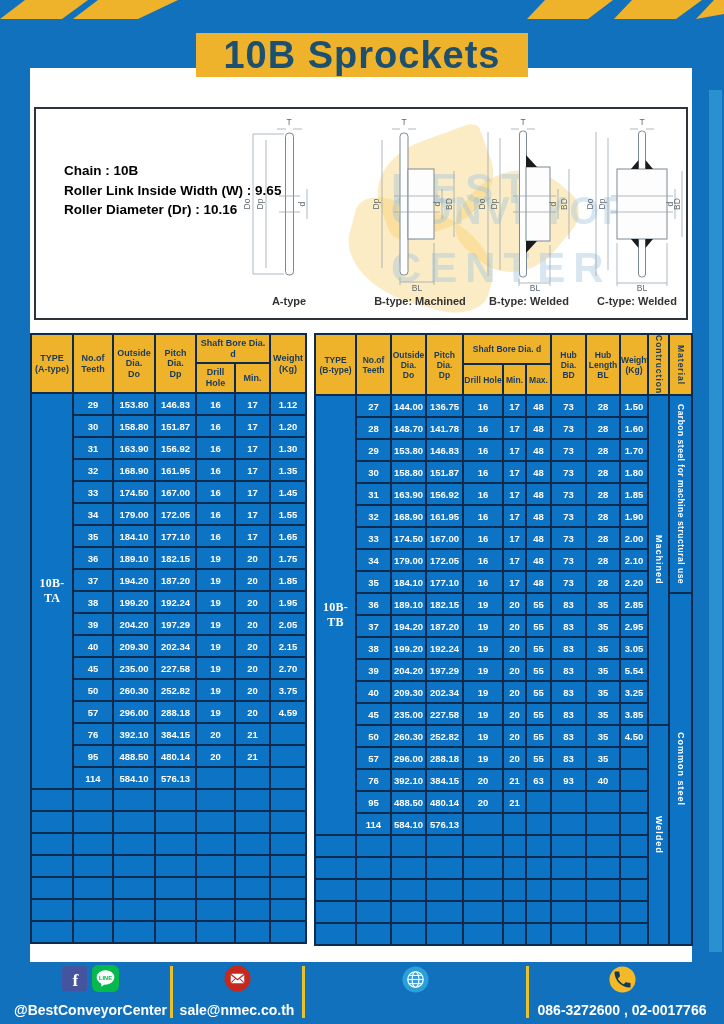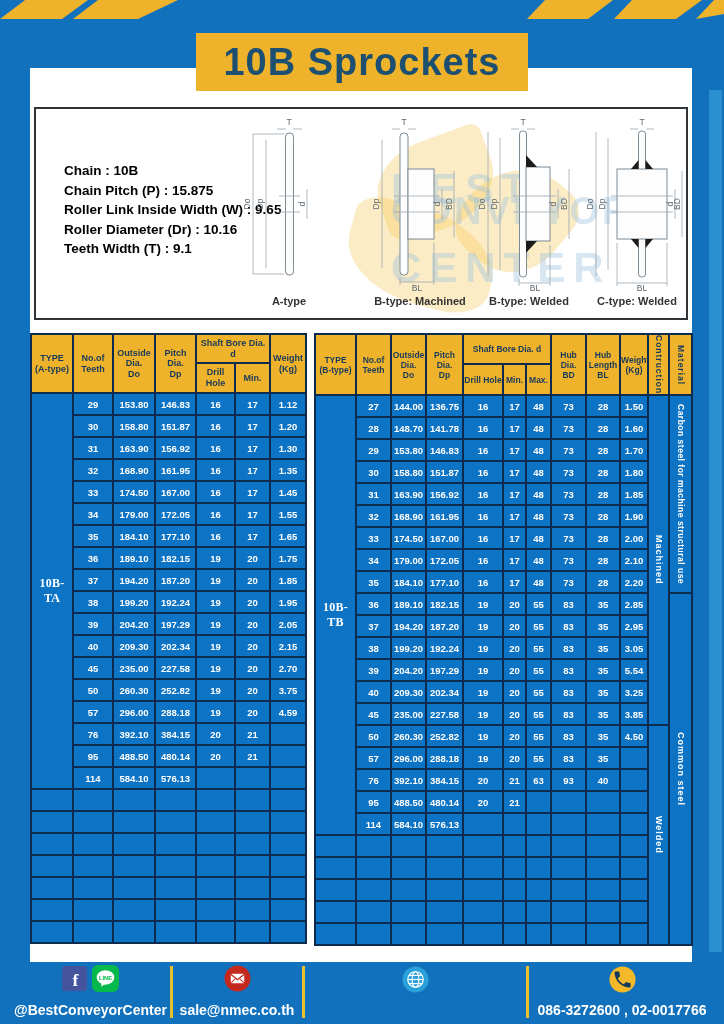--- a/index.html
+++ b/index.html
@@ -4,21 +4,21 @@
 <style>
   html,body{margin:0;padding:0;}
   body{font-family:"Liberation Sans",sans-serif;background:#0d5c9e;}
   #page{position:relative;width:724px;height:1024px;background:#1171bd;overflow:hidden;margin:0 auto;}
   
   #topstripes{position:absolute;left:0;top:0;width:724px;height:20px;}
   
   #sheet{position:absolute;left:30px;top:68px;width:662px;height:894px;background:#ffffff;}
   #edge-light{position:absolute;right:2px;top:90px;width:13px;height:862px;background:#2f9ad3;opacity:.8;}
   
-  #banner{position:absolute;left:196px;top:33px;width:332px;height:58px;background:#eeb32b;display:flex;align-items:center;justify-content:center;z-index:5;}
+  #banner{position:absolute;left:196px;top:33px;width:332px;height:44px;background:#eeb32b;display:flex;align-items:center;justify-content:center;z-index:5;}
   #banner .t{font-size:38px;font-weight:bold;color:#1d4f70;letter-spacing:1px;}
   
   #specbox{position:absolute;left:34px;top:107px;width:650px;height:209px;background:#fff;border:2px solid #2e3438;overflow:hidden;z-index:2;}
   .wm-blob{position:absolute;background:#f5c54f;opacity:.33;border-radius:50% 10% 55% 20%;}
   .wm-text{position:absolute;font-weight:bold;color:#9dc2dc;opacity:.4;letter-spacing:8px;font-size:42px;line-height:1;white-space:nowrap;}
   #speclines{position:absolute;left:28px;top:52px;z-index:3;}
   #speclines .line{font-size:13.5px;font-weight:bold;color:#000000;line-height:19.5px;white-space:pre;}
   .diag{position:absolute;top:8px;width:100px;height:175px;z-index:3;}
   .diag-caption{position:absolute;top:186px;width:100px;text-align:center;font-size:11px;font-weight:bold;color:#333;z-index:3;}
   .diag text{font-size:8.5px;fill:#5b6870;font-family:"Liberation Sans",sans-serif;}
@@ -71,24 +71,22 @@
   <div id="specbox">
     <div class="wm-blob" style="left:340px;top:30px;width:120px;height:90px;transform:rotate(-20deg);"></div>
     <div class="wm-blob" style="left:310px;top:100px;width:150px;height:95px;transform:rotate(15deg);border-radius:20% 60% 30% 55%;"></div>
     <div class="wm-blob" style="left:430px;top:55px;width:100px;height:110px;transform:rotate(40deg);border-radius:60% 25% 50% 30%;"></div>
     <div class="wm-text" style="left:355px;top:28px;margin-top:31px;">BEST</div>
     <div class="wm-text" style="left:355px;top:83px;font-size:38px;letter-spacing:3px;">CONVEYOR</div>
     <div class="wm-text" style="left:355px;top:138px;">CENTER</div>
 
     <div id="speclines">
       <div class="line">Chain : 10B</div>
-      <div class="line">Chain Pitch (P) : 15.875</div>
       <div class="line">Roller Link Inside Width (W) : 9.65</div>
       <div class="line">Roller Diameter (Dr) : 10.16</div>
-      <div class="line">Teeth Width (T) : 9.1</div>
     </div>
 
     <svg class="diag" style="left:203px;" viewBox="0 0 100 175">
       <text x="50" y="8" text-anchor="middle">T</text>
       <line class="dim" x1="38" y1="12" x2="47" y2="12"></line>
         <line class="dim" x1="54" y1="12" x2="63" y2="12"></line>
       <rect class="part" x="46.5" y="16" width="8" height="142" rx="3.5"></rect>
       <line class="dim" x1="40" y1="79" x2="61" y2="79"></line>
         <line class="dim" x1="40" y1="95" x2="61" y2="95"></line>
       <line class="dim" x1="14" y1="17" x2="14" y2="157"></line>

